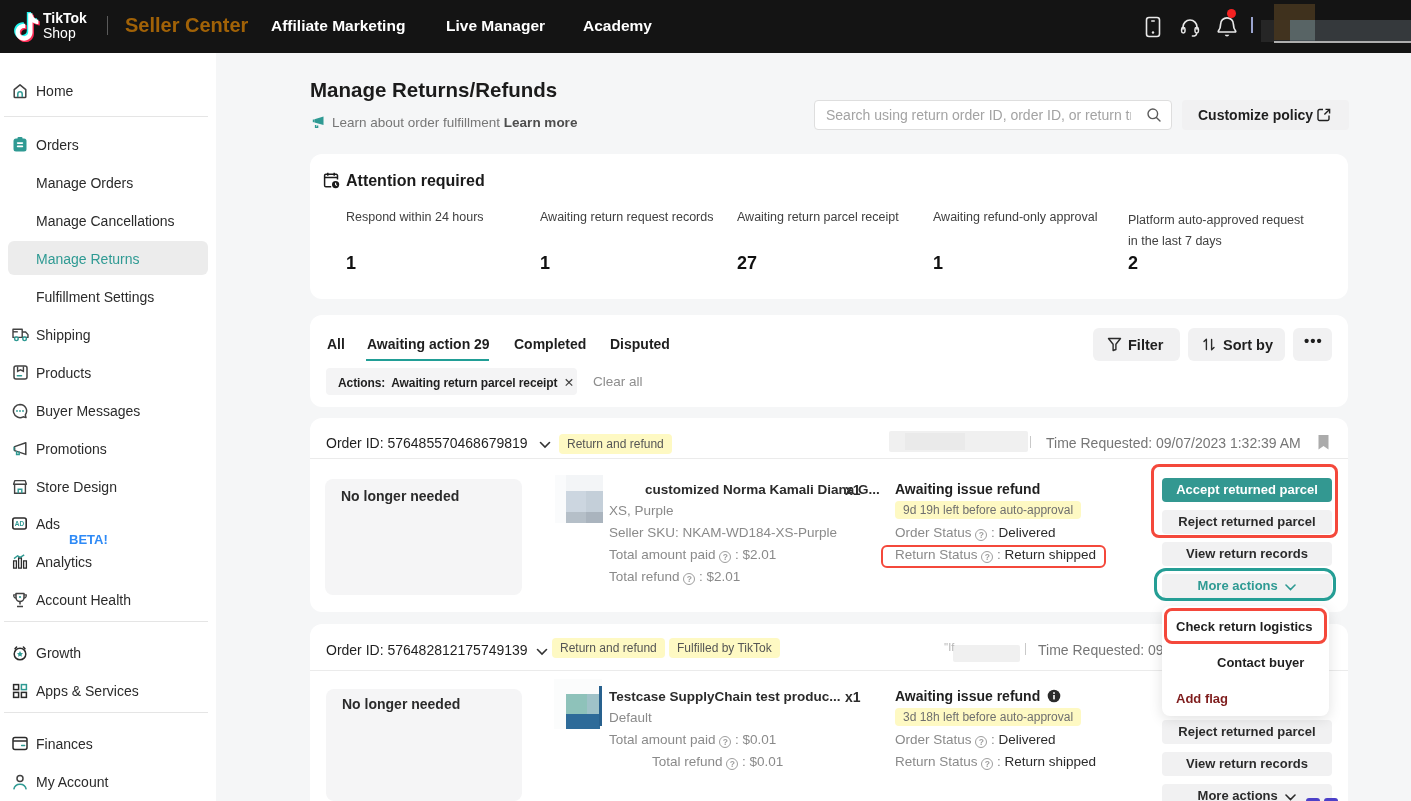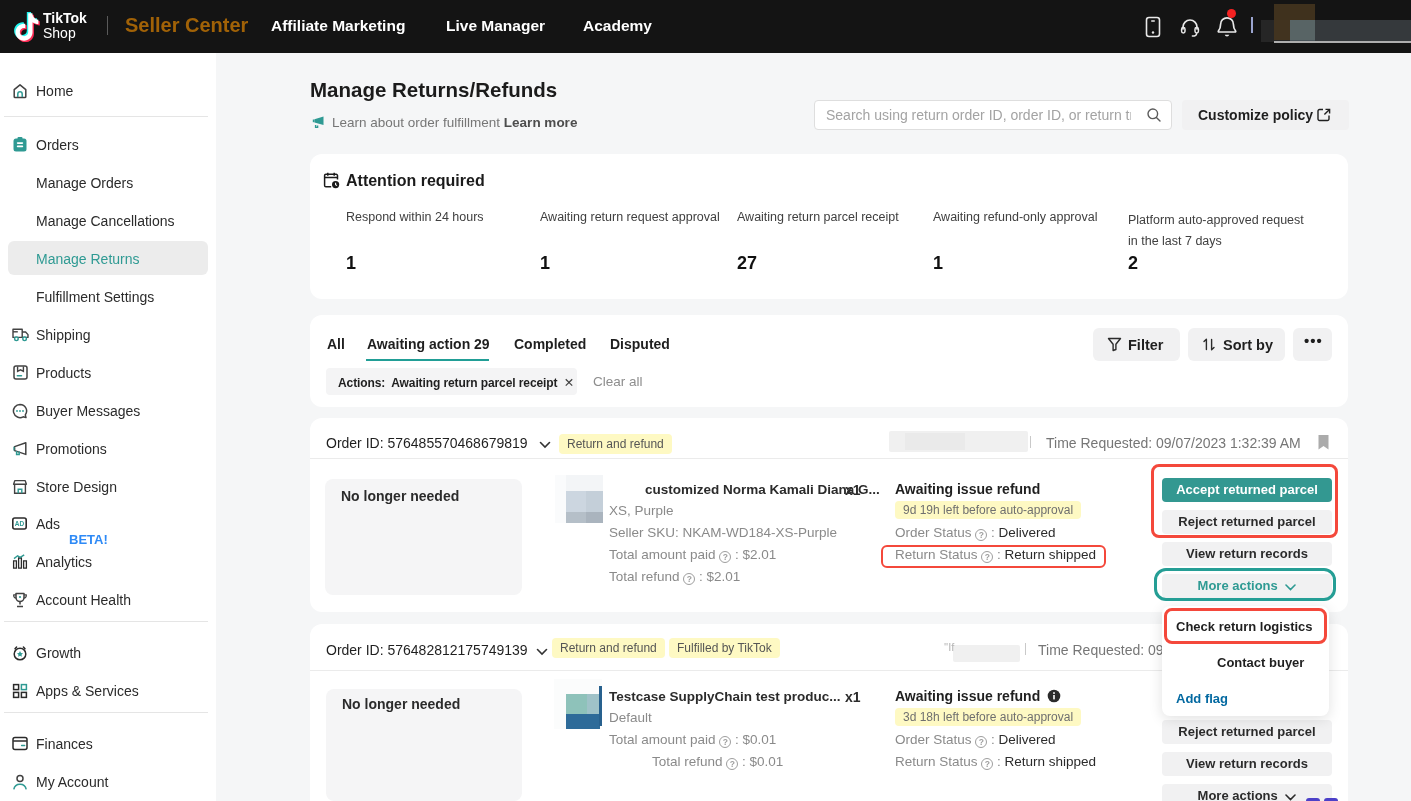--- a/index.html
+++ b/index.html
@@ -193,21 +193,21 @@
 
 <div class="card" style="left:310px;top:154px;width:1038px;height:145px;"></div>
 <svg class="abs" style="left:323px;top:172px" width="17" height="17" viewBox="0 0 17 17">
   <path d="M14.5 7.5V3.6a1.3 1.3 0 0 0-1.3-1.3H2.9a1.3 1.3 0 0 0-1.3 1.3v9.8a1.3 1.3 0 0 0 1.3 1.3h5.3" fill="none" stroke="#1b1b1b" stroke-width="1.5"></path>
   <path d="M4.8 0.8v3 M11.2 0.8v3 M1.8 5.6h12.6" stroke="#1b1b1b" stroke-width="1.5"></path>
   <circle cx="12.6" cy="12.6" r="3.6" fill="#1b1b1b"></circle>
   <path d="M12.6 10.8v1.9l1.4.9" fill="none" stroke="#fff" stroke-width="1.1"></path>
 </svg>
 <div class="abs" style="left:346px;top:172px;font-size:16px;font-weight:bold;color:#1b1b1b;">Attention required</div>
 <div class="abs" style="left:346px;top:210px;font-size:12.5px;color:#404040;">Respond within 24 hours</div>
-<div class="abs" style="left:540px;top:210px;font-size:12.5px;color:#404040;">Awaiting return request approval</div>
+<div class="abs" style="left:540px;top:210px;font-size:12.5px;color:#404040;">Awaiting return request records</div>
 <div class="abs" style="left:737px;top:210px;font-size:12.5px;color:#404040;">Awaiting return parcel receipt</div>
 <div class="abs" style="left:933px;top:210px;font-size:12.5px;color:#404040;">Awaiting refund-only approval</div>
 <div class="abs" style="left:1128px;top:210px;font-size:12.5px;color:#404040;line-height:21px;width:182px;">Platform auto-approved request in the last 7 days</div>
 <div class="abs" style="left:346px;top:253px;font-size:18px;font-weight:bold;color:#111;">1</div>
 <div class="abs" style="left:540px;top:253px;font-size:18px;font-weight:bold;color:#111;">1</div>
 <div class="abs" style="left:737px;top:253px;font-size:18px;font-weight:bold;color:#111;">27</div>
 <div class="abs" style="left:933px;top:253px;font-size:18px;font-weight:bold;color:#111;">1</div>
 <div class="abs" style="left:1128px;top:253px;font-size:18px;font-weight:bold;color:#111;">2</div>
 
 <div class="card" style="left:310px;top:315px;width:1038px;height:92px;"></div>
@@ -323,21 +323,21 @@
 <div class="gbtn" style="top:752px;">View return records</div>
 <div class="gbtn" style="top:784px;">More actions
   <svg style="vertical-align:-1px;margin-left:4px" width="11" height="7" viewBox="0 0 11 7">
       <path d="m1 1 4.5 4.5L10 1" fill="none" stroke="#2b2b2b" stroke-width="1.6" stroke-linecap="round"></path>
     </svg>
 </div>
 
 <div class="abs" style="left:1162px;top:606px;width:167px;height:110px;background:#fff;border-radius:8px;box-shadow:0 3px 14px rgba(0,0,0,0.12);"></div>
 <div class="abs" style="left:1176px;top:619px;font-size:13px;font-weight:bold;color:#1f1f1f;">Check return logistics</div>
 <div class="abs" style="left:1176px;top:655px;font-size:13px;font-weight:bold;color:#1f1f1f;margin-left:41px;">Contact buyer</div>
-<div class="abs" style="left:1176px;top:691px;font-size:13px;font-weight:bold;color:#0369a1;">Add flag</div>
+<div class="abs" style="left:1176px;top:691px;font-size:13px;font-weight:bold;color:#7f1d1d;">Add flag</div>
 
 <div class="abs" style="left:1151px;top:464px;width:187px;height:74px;border:3px solid #f4483b;border-radius:8px;"></div>
 <div class="abs" style="left:881px;top:545px;width:225px;height:23px;border:2.5px solid #f4483b;border-radius:6px;"></div>
 <div class="abs" style="left:1154px;top:568px;width:182px;height:33px;border:3px solid #259e95;border-radius:12px;"></div>
 <div class="abs" style="left:1164px;top:608px;width:163px;height:36px;border:3px solid #f4483b;border-radius:8px;"></div>
 
 <div class="abs" style="left:1306px;top:798px;width:14px;height:6px;background:#4c40c8;border-radius:3px;"></div>
 <div class="abs" style="left:1324px;top:798px;width:14px;height:6px;background:#4c40c8;border-radius:3px;"></div>
 
 </body></html>

